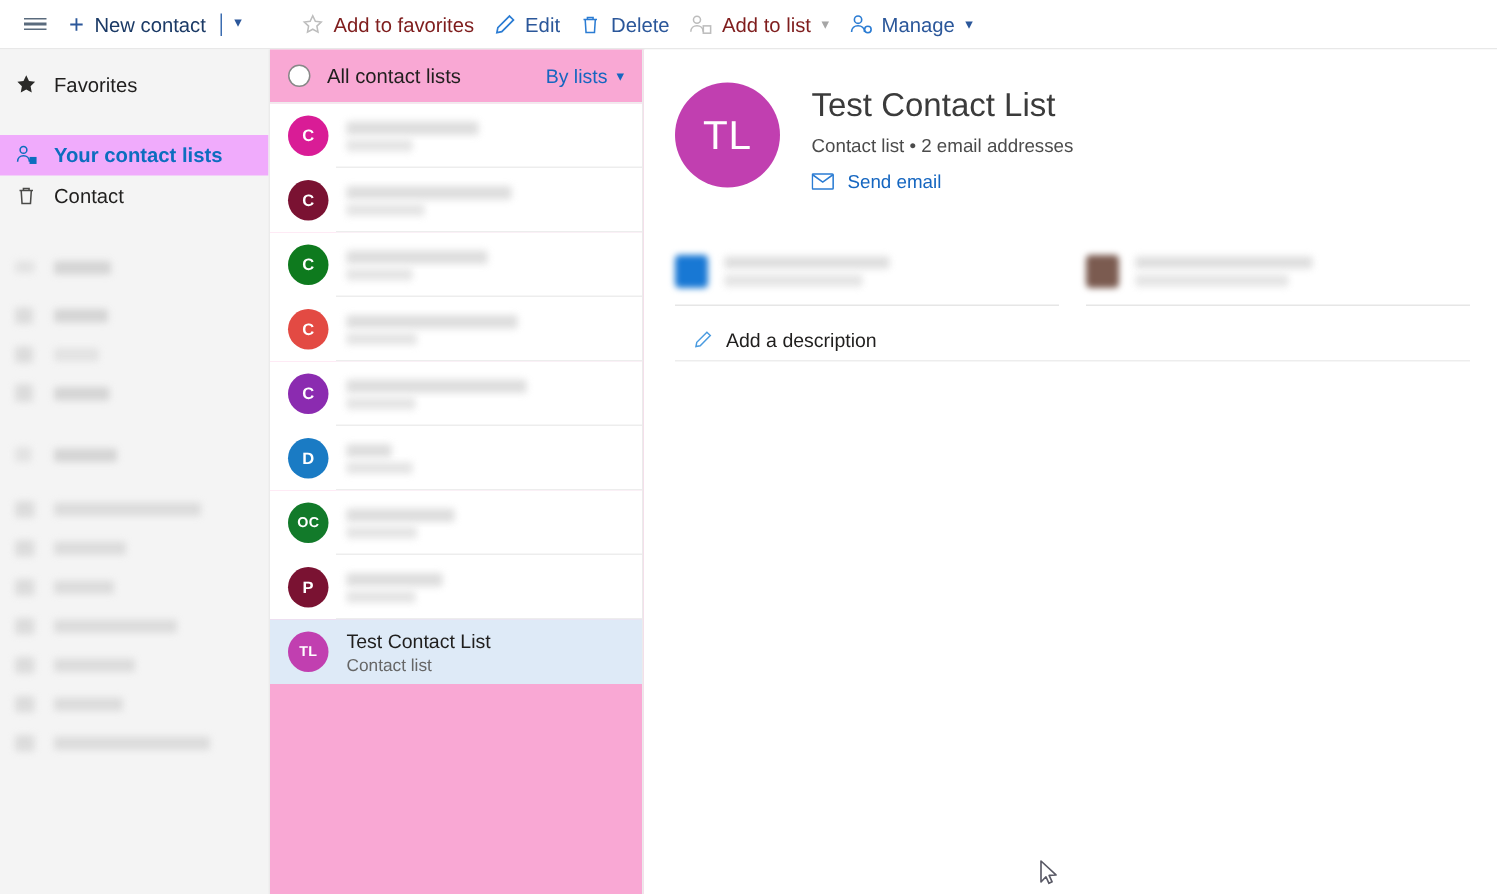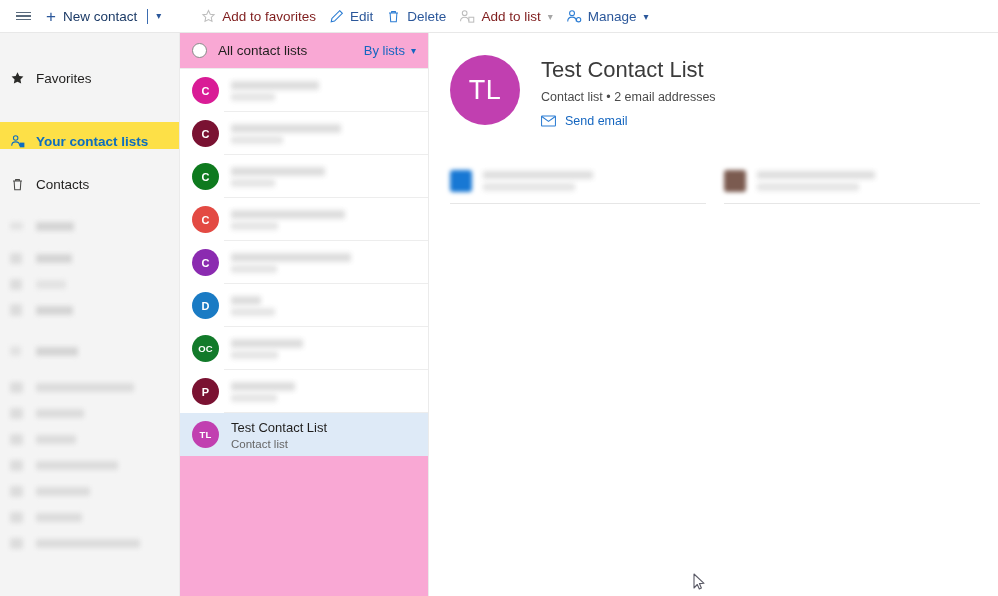--- a/index.html
+++ b/index.html
@@ -61,30 +61,30 @@
 
   
   .sidebar {
     position: absolute; top: 33px; left: 0;
     width: 180px; height: 563px;
     background: #f4f4f4;
     border-right: 1px solid #ebebeb;
     overflow: hidden;
   }
   .sb-item {
-    display: flex; align-items: flex-end;
-    height: 27px; padding-left: 10px; cursor: pointer; margin-top: 16px;
+    display: flex; align-items: center;
+    height: 27px; padding-left: 10px; cursor: pointer;
   }
   .sb-item .sb-ico {
     width: 26px; min-width: 26px; display: flex;
     align-items: center; justify-content: flex-start;
     color: #3a3a38;
   }
   .sb-item .sb-label { font-size: 13.5px; color: #201f1e; }
-  .sb-item.selected { background: #fde047; }
+  .sb-item.selected { background: #f0abfc; }
   .sb-item.selected .sb-label { color: #0d6dbf; font-weight: 600; }
   .sb-item.selected .sb-ico { color: #0d6dbf; }
   .sb-sp { height: 10px; }
   .sb-blur-item {
     display: flex; align-items: center; height: 25px; padding-left: 10px;
   }
   .sb-blur-ico {
     width: 26px; min-width: 26px; display: flex; align-items: center;
   }
   .blurbox {
@@ -305,21 +305,21 @@
       </span>
       <span class="sb-label">Your contact lists</span>
     </div>
 
     <div class="sb-item">
       <span class="sb-ico">
         <svg width="15" height="15" viewBox="0 0 16 16">
           <path d="M3.2 4.3h9.6M6 4.3V2.8h4v1.5M4.4 4.3l.6 9.2h6l.6-9.2" fill="none" stroke="#4a4a48" stroke-width="1.1"></path>
         </svg>
       </span>
-      <span class="sb-label">Contacts</span>
+      <span class="sb-label">Contact</span>
     </div>
 
 
     <div>
       <div style="height:20px"></div>
 
       <div class="sb-blur-item" style="height:28px">
         <span class="sb-blur-ico">
           <span class="blurbox lt" style="width:13px;height:8px;display:block"></span>
         </span>
@@ -530,20 +530,28 @@
       <div class="dt-member">
         <span class="dt-mem-av" style="background:#7b5b50"></span>
         <span class="dt-mem-lines">
           <span class="blurbox" style="width:118px;height:8px;display:block"></span>
           <span class="blurbox lt" style="width:102px;height:8px;display:block"></span>
         </span>
       </div>
     </div>
 
 
+    <div class="dt-desc-box">
+      <span class="pencil">
+        <svg width="13" height="13" viewBox="0 0 16 16">
+          <path d="M11.4 1.8l2.8 2.8-8.3 8.3-3.5.7.7-3.5z" fill="none" stroke="#4a9be0" stroke-width="1.2"></path>
+        </svg>
+      </span>
+      <span class="dt-desc-text">Add a description</span>
+    </div>
   </div>
 
   <div class="cursor" id="mouse-cursor" style="left: 693px; top: 573px;">
     <svg width="13" height="18" viewBox="0 0 13 18">
       <path d="M1 1l0 14 3.3-3.5 2 4.4 2.1-1-2-4.3 4.6-0.3z" fill="#ffffff" stroke="#5a5a66" stroke-width="1.1" stroke-linejoin="round"></path>
     </svg>
   </div>
 
 </div>
 

